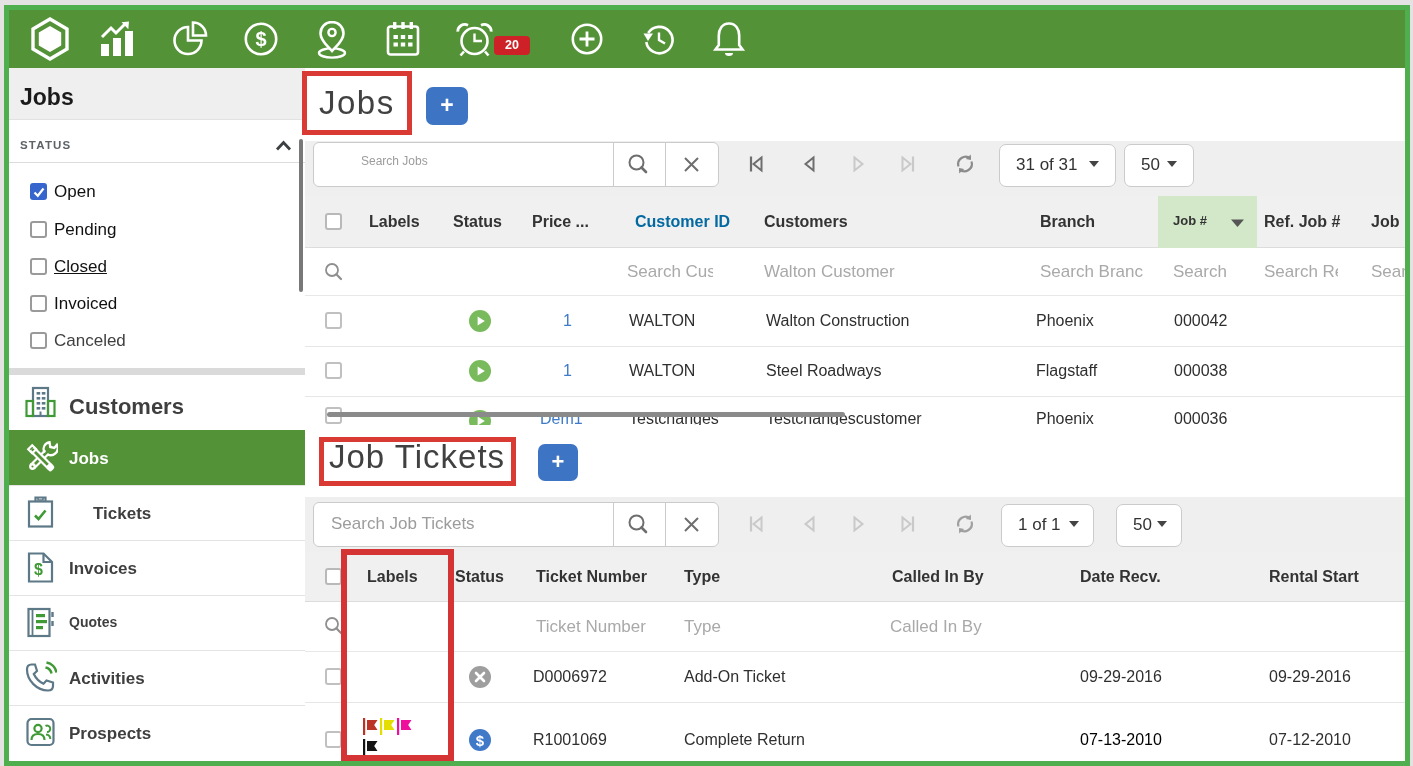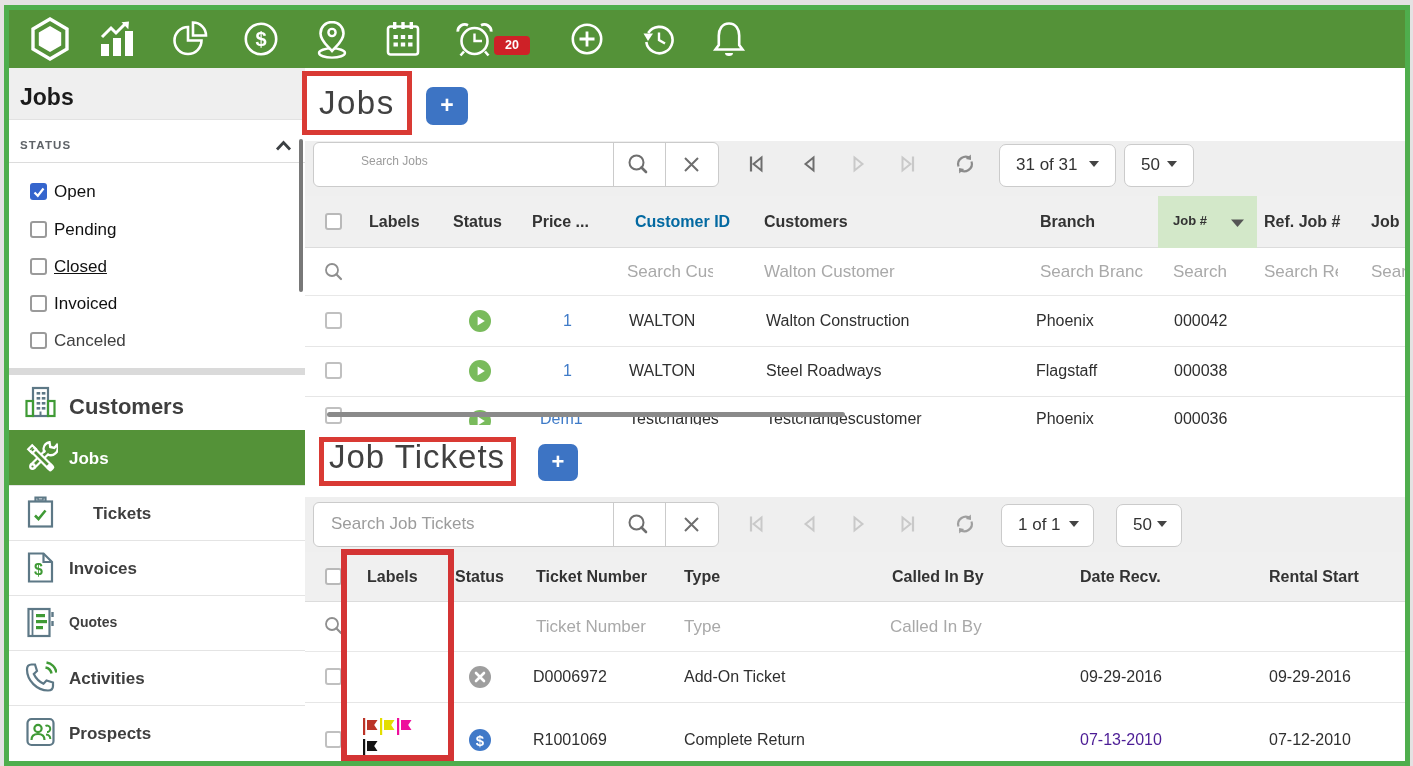--- a/index.html
+++ b/index.html
@@ -330,21 +330,21 @@
 <div class="a txt" style="left:775px;top:600px;font-size:16px;color:#2f2f2f;">09-29-2016</div>
 <div class="a txt" style="left:964px;top:600px;font-size:16px;color:#2f2f2f;">09-29-2016</div>
 <div class="a" style="left:0px;top:634px;width:1100px;height:1px;background:#e6e6e6;"></div>
 <div class="a" style="left:20px;top:663px;width:17px;height:17px;box-sizing:border-box;background:#fff;border:2px solid #c0c0c0;border-radius:3px;"></div>
 <svg class="a" style="left:164px;top:661px;" width="22" height="22" viewBox="0 0 22 22">
       <circle cx="11" cy="11" r="11" fill="#4079c8"></circle>
       <text x="11" y="16.5" text-anchor="middle" font-family="Liberation Sans" font-size="15" font-weight="bold" fill="#fff">$</text>
     </svg>
 <div class="a txt" style="left:228px;top:663px;font-size:16px;color:#2f2f2f;">R1001069</div>
 <div class="a txt" style="left:379px;top:663px;font-size:16px;color:#2f2f2f;">Complete Return</div>
-<div class="a txt" style="left:775px;top:663px;font-size:16px;color:#4c1d95;">07-13-2010</div>
+<div class="a txt" style="left:775px;top:663px;font-size:16px;color:#000000;">07-13-2010</div>
 <div class="a txt" style="left:964px;top:663px;font-size:16px;color:#2f2f2f;">07-12-2010</div>
 <svg class="a" style="left:58px;top:650px;" width="16" height="17" viewBox="0 0 16 17">
       <rect x="0" y="0" width="2.2" height="17" fill="#bb3327"></rect>
       <path d="M4 2 H14.5 L11.2 7 L14.5 12 H4 Z" fill="#bb3327"></path>
     </svg>
 <svg class="a" style="left:75px;top:650px;" width="16" height="17" viewBox="0 0 16 17">
       <rect x="0" y="0" width="2.2" height="17" fill="#e3de00"></rect>
       <path d="M4 2 H14.5 L11.2 7 L14.5 12 H4 Z" fill="#e3de00"></path>
     </svg>
 <svg class="a" style="left:92px;top:650px;" width="16" height="17" viewBox="0 0 16 17">

